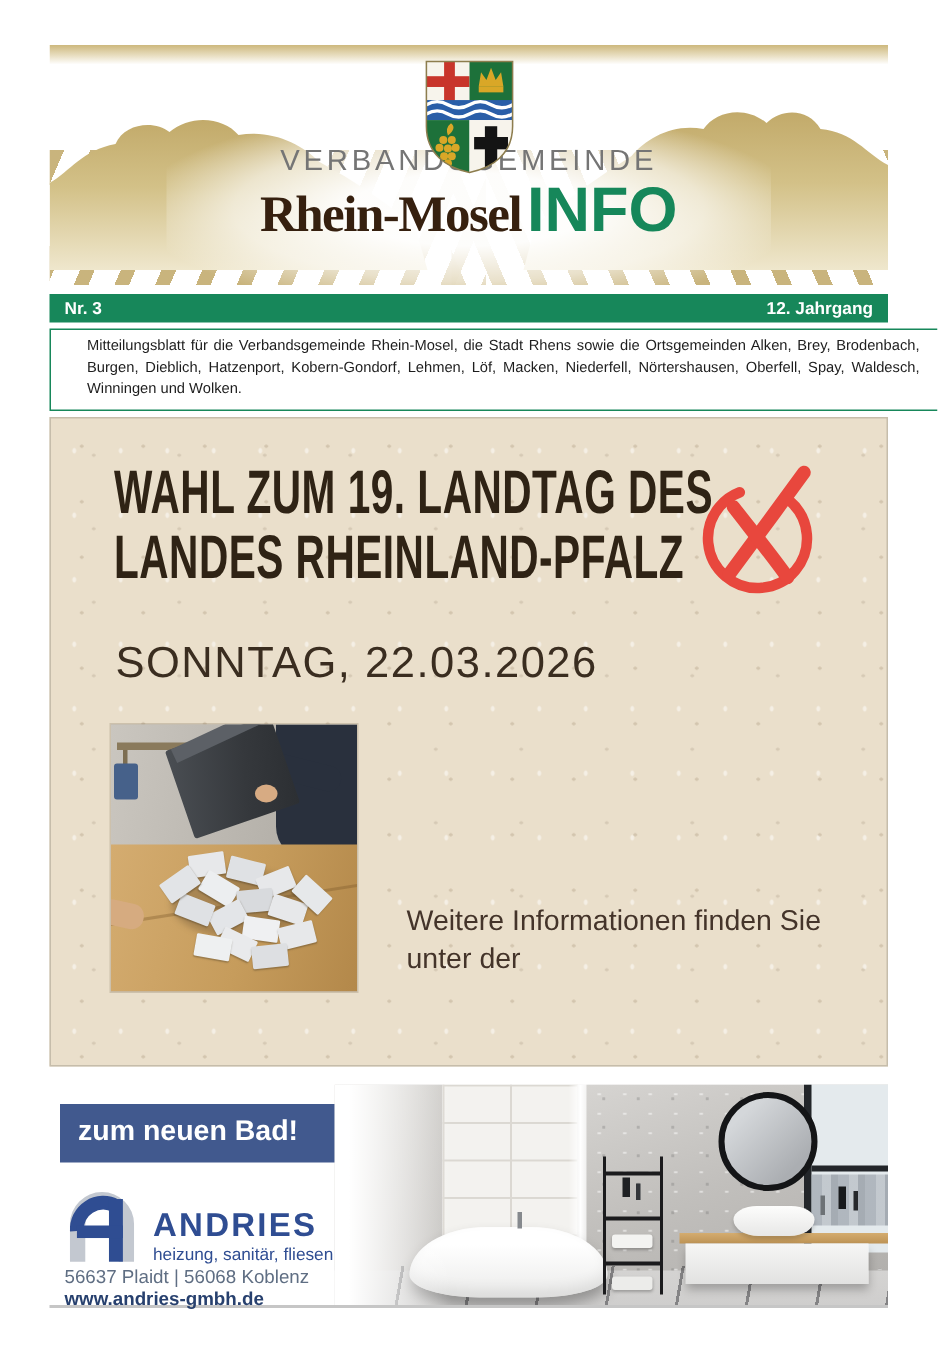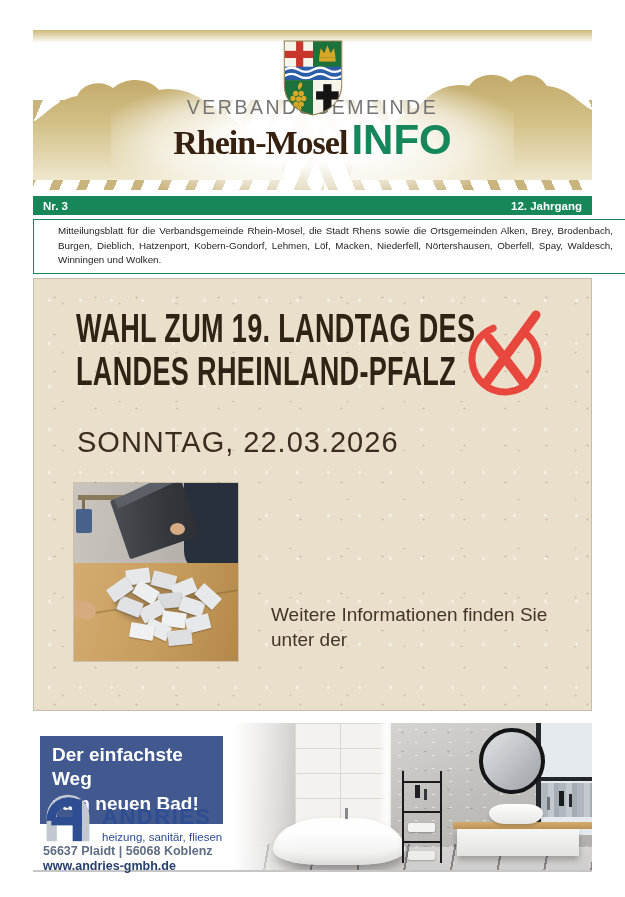--- a/index.html
+++ b/index.html
@@ -74,21 +74,21 @@
 
   
   .ad { position:absolute; left:33px; top:723px; width:559px; height:149px; background:#fff; border-bottom:2px solid #c6c6c6; }
   .tagline-box { position:absolute; left:7px; top:13px; width:186px; background:#41598e; padding:7px 12px 8px; }
   .tagline-box div { color:#fff; font-weight:bold; font-size:19px; line-height:1.28; }
   .logo-row { position:absolute; left:9px; top:68px; display:flex; align-items:flex-end; }
   .logo-svg { width:52px; height:52px; }
   .brand-block { margin-left:8px; margin-top:8px; }
   .brand-name { font-size:22px; font-weight:bold; color:#2f4d92; letter-spacing:1.5px; }
   .brand-services { font-size:11.5px; color:#2f4d92; margin-top:1px; }
-  .ad-address { position:absolute; left:10px; top:121px; font-size:12.5px; color:#5f6e83;font-weight:bold; }
+  .ad-address { position:absolute; left:10px; top:121px; font-size:12.5px; color:#5f6e83; }
   .ad-website { position:absolute; left:10px; top:136px; font-size:12.5px; font-weight:bold; color:#27406e; }
 
   
   .bphoto { position:absolute; left:190px; top:0; width:369px; height:147px; overflow:hidden; }
   .bp-base { position:absolute; inset:0; background:linear-gradient(to bottom,#e9e8e6 0%,#dcdbd9 60%,#cfcecd 100%); }
   .bp-lwall { position:absolute; left:0; top:0; width:72px; height:124px; background:linear-gradient(105deg,#e0deda,#c6c4c1); }
   .bp-tiles { position:absolute; left:72px; top:0; width:90px; height:124px; background-color:#f3f2ef;
     background-image:linear-gradient(#dbd8d2 1px, transparent 1px), linear-gradient(90deg,#dbd8d2 1px, transparent 1px);
     background-size:45px 25px; }
   .bp-glow { position:absolute; left:156px; top:0; width:16px; height:124px; background:linear-gradient(90deg,rgba(255,255,255,0),#ffffff,rgba(255,255,255,0)); }
@@ -241,21 +241,20 @@
       <div class="ph-lhand"></div>
     </div>
 
     <div class="info-text">
       <div>Weitere Informationen finden Sie unter der</div>
     </div>
   </div>
 
   <div class="ad">
     <div class="tagline-box">
-      <div>Der einfachste Weg</div>
       <div>zum neuen Bad!</div>
     </div>
     <div class="logo-row">
       <svg class="logo-svg" viewBox="0 0 56 56">
         <path d="M5 54 V27 A23 23 0 0 1 51 27 V54 H40 V28 A12 12 0 0 0 16 28 V54 Z" fill="#c3c8d0"></path>
         <path d="M10 32 A19 19 0 0 1 38 14" stroke="#2f4d92" stroke-width="10" fill="none"></path>
         <rect x="33" y="9" width="10" height="45" fill="#2f4d92"></rect>
         <rect x="10" y="28" width="33" height="9" fill="#2f4d92"></rect>
       </svg>
       <div class="brand-block">

